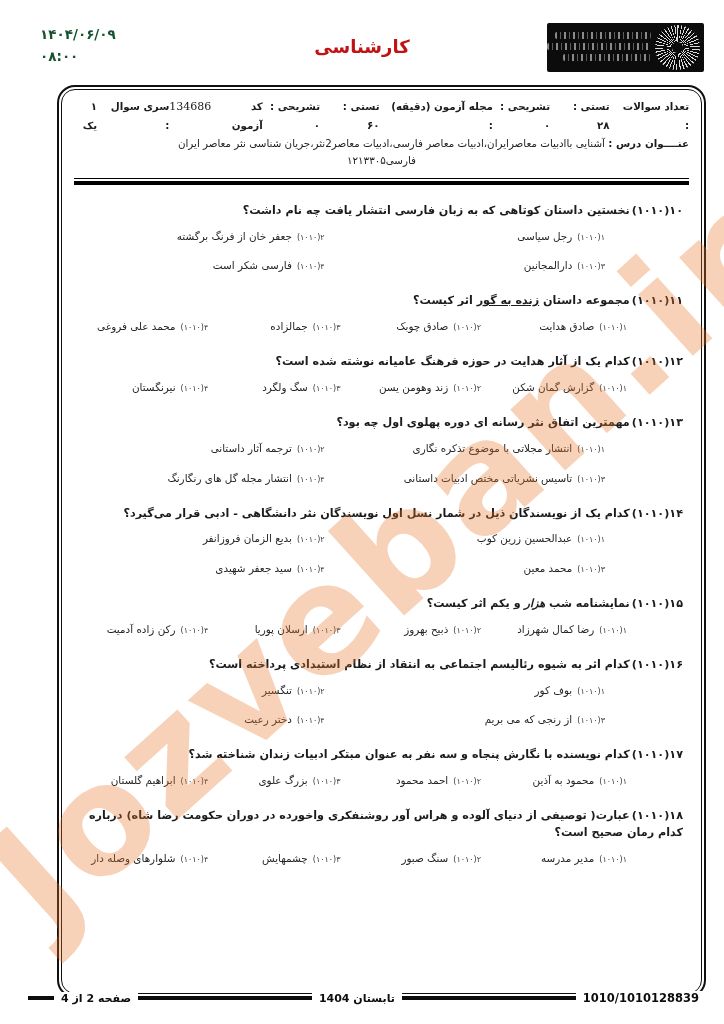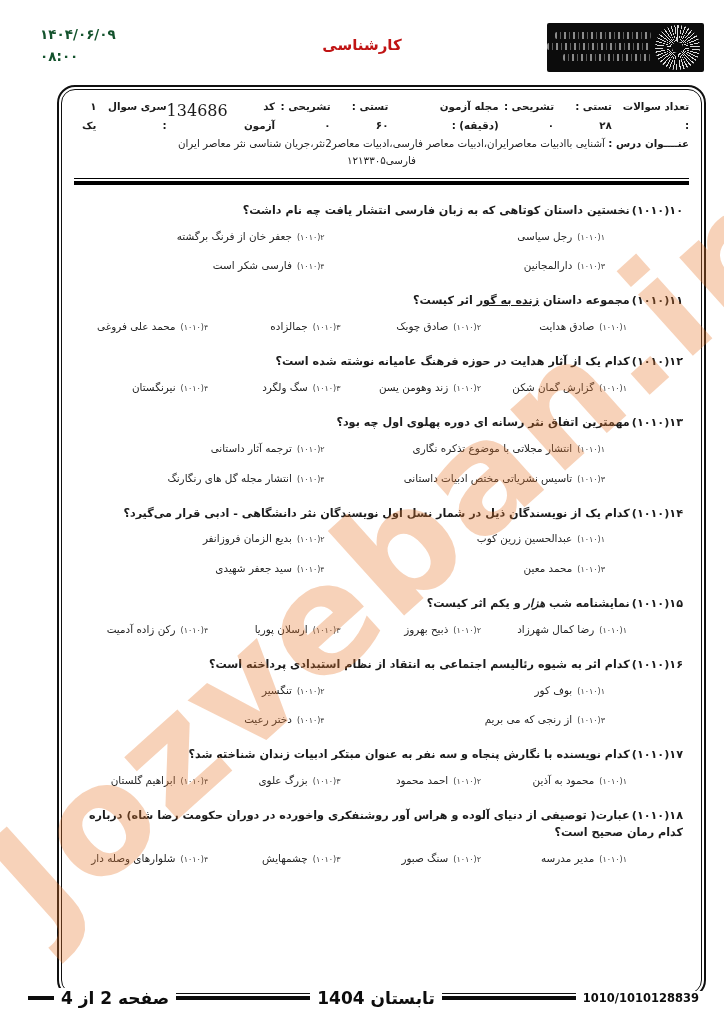--- a/index.html
+++ b/index.html
@@ -13,21 +13,21 @@
     overflow: hidden;
   }
   
   .datetime {
     position: absolute; top: 24px; left: 40px;
     font-weight: bold; font-size: 13.5px; line-height: 1.6;
     direction: rtl; text-align: left; color:#14532d;
   }
   .degree {
     position: absolute; top: 36px; left: 0; right: 0;
-    text-align: center; font-weight: bold; font-size: 15px;
+    text-align: center; font-weight: bold; font-size: 18px;
   }
   .logo {
     position: absolute; top: 23px; right: 20px;
     width: 157px; height: 49px;
     background: #0c0c0c; border-radius: 2px; overflow: hidden;
   }
   .sunburst {
     position: absolute; top: 2px; right: 4px;
     width: 45px; height: 45px; border-radius: 50%;
     background:
@@ -65,21 +65,21 @@
     border: 1.2px solid #101010; border-radius: 14px;
     padding: 7px 12px 0 12px;
   }
 
   
   .hrow1 {
     display: flex; justify-content: space-between; align-items: baseline;
     font-weight: bold; font-size: 10.3px; line-height: 1.8;
   }
   .hgroup { display: inline-flex; gap: 9px; }
-  .code-value { font-weight: normal; font-family: "DejaVu Serif", serif; font-size: 16px; }
+  .code-value { font-weight: normal; font-family: "DejaVu Serif", serif; font-size: 11px; }
   .hrow2, .hrow3 { font-size: 10.3px; line-height: 1.75; }
   .hrow2 .lbl, .hrow3 .lbl { font-weight: bold; }
   .hrow4 { font-size: 10.3px; text-align: center; line-height: 1.7; }
 
   .divider-thin { border-top: 1.6px solid #000; margin-top: 8px; }
   .divider-thick { height: 4.5px; background: #000; margin-top: 2px; }
 
   
   .questions { padding: 4px 6px 0 2px; }
   .q { margin-top: 11px; }
@@ -94,21 +94,21 @@
   .opt-label { font-size: 8px; color: #3a3a3a; margin-left: 5px; }
 
   
   .footer {
     position: absolute; bottom: 16px; left: 28px; right: 18px; height: 20px;
     display: flex; align-items: center; direction: rtl; z-index: 3;
   }
   .fline { height: 4.6px; background: #0d0d0d; flex: 1 1 auto; }
   .fline.short { flex: 0 0 26px; }
   .ftext {
-    background: #fff; padding: 0 7px; font-weight: bold; font-size: 17px;
+    background: #fff; padding: 0 7px; font-weight: bold; font-size: 11px;
     white-space: nowrap; color: #0d0d0d;
   }
   .ftext.code { font-size: 11.5px; }
 </style>
 </head>
 <body>
 
 <div class="watermark">Jozveban.ir</div>
 
 <div class="datetime">

